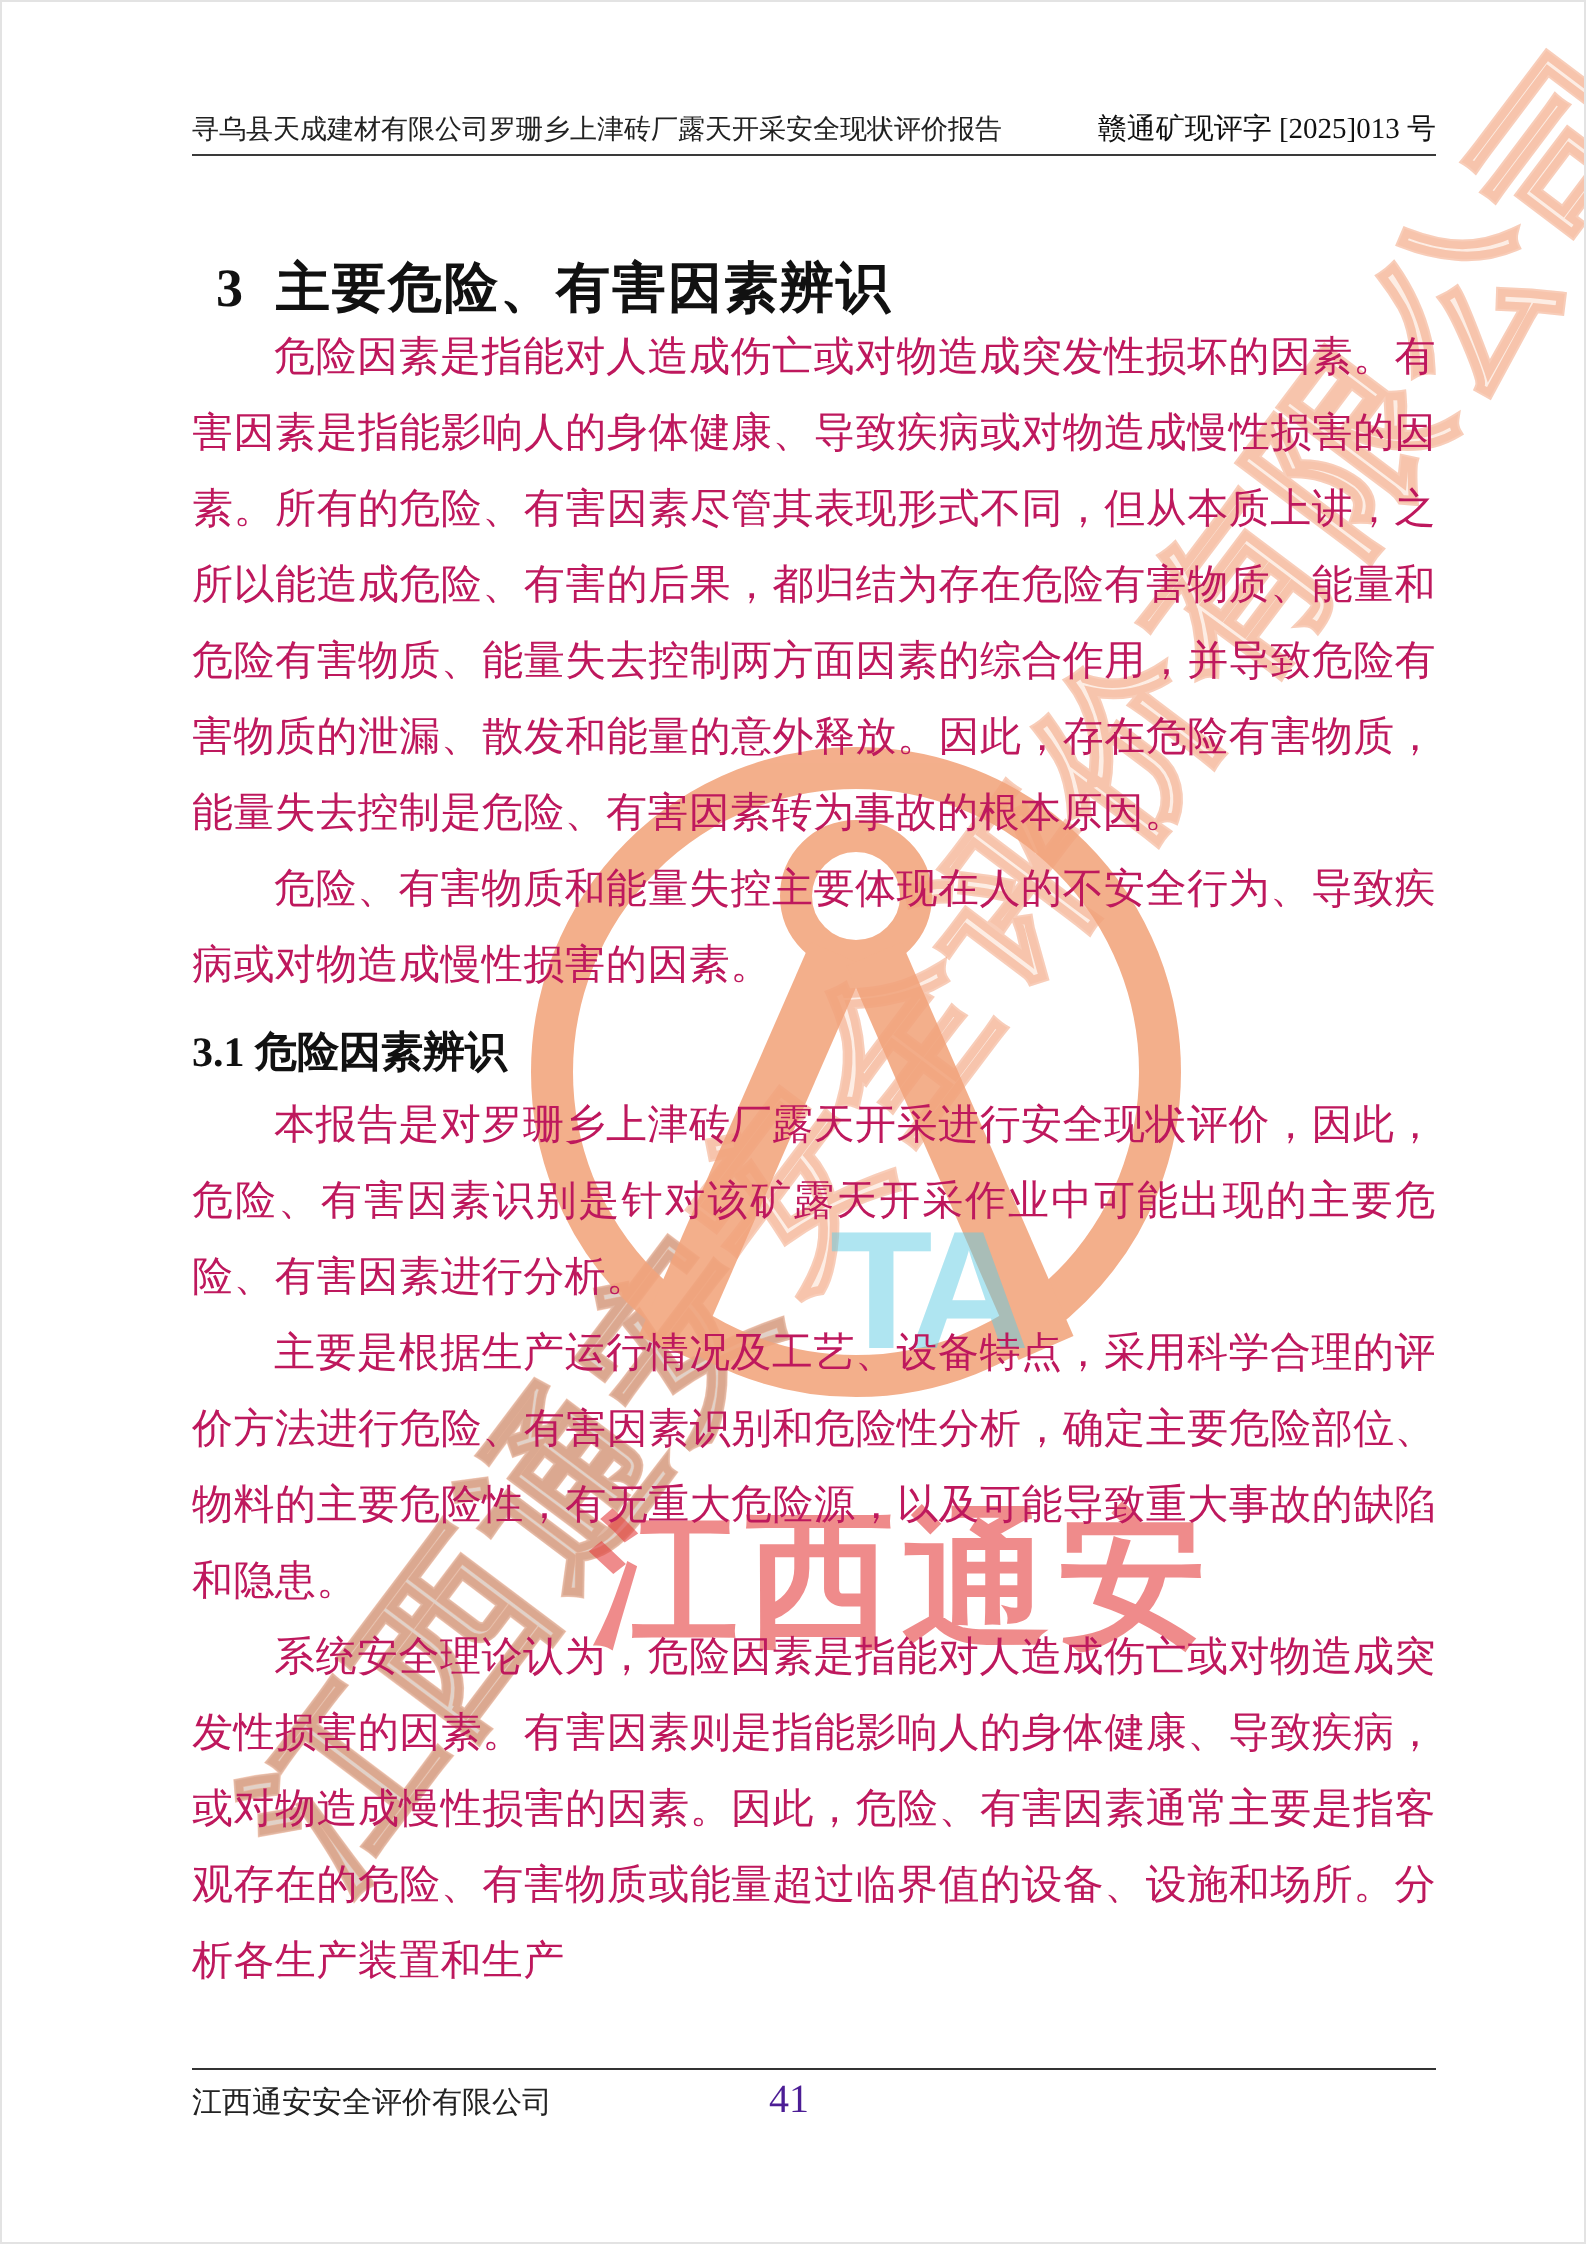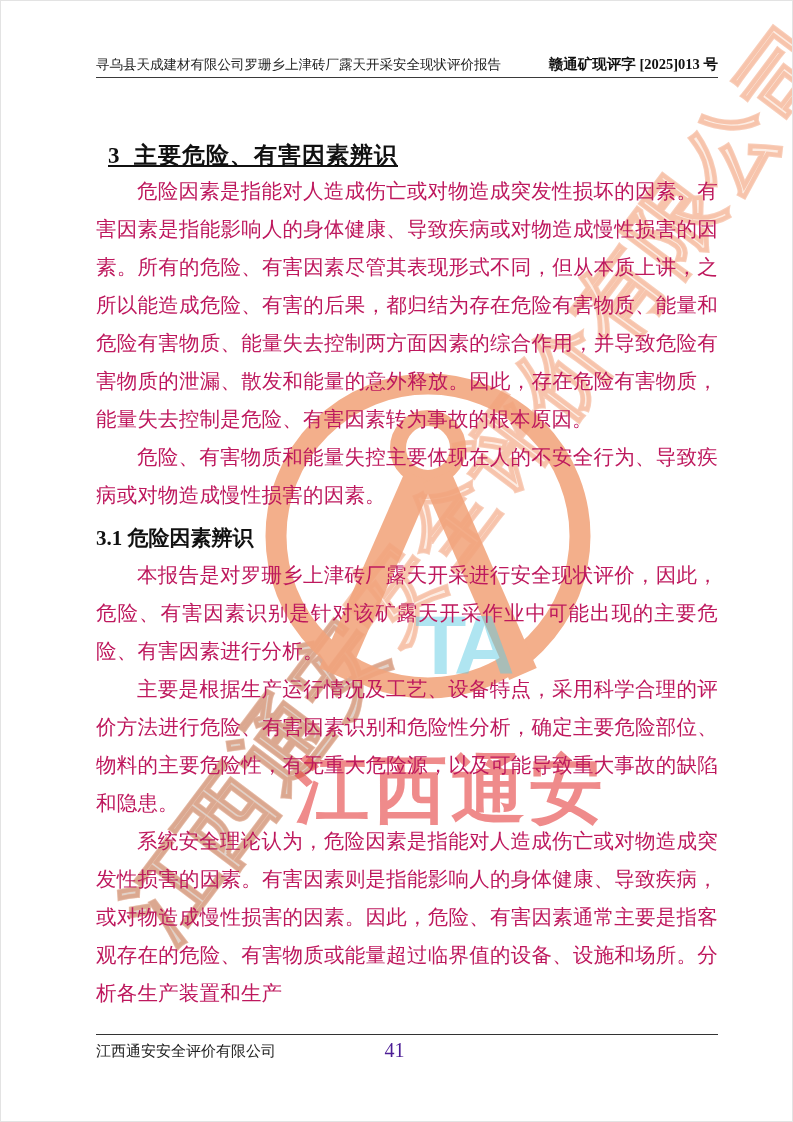--- a/index.html
+++ b/index.html
@@ -45,28 +45,28 @@
     color:rgba(228,62,62,0.60);
   }
   .wm-logo { position:absolute; left:0; top:0; z-index:1; pointer-events:none; }
 
   
   .header {
     position:absolute; left:95px; top:54px; width:622px; z-index:2;
     display:flex; justify-content:space-between; align-items:flex-end;gap:24px;
   }
   .header-left  { font-size:13.5px; color:#222; }
-  .header-right { font-size:14.5px; font-weight:bold; white-space:nowrap; color:#111; }
+  .header-right { font-size:14.5px; font-weight:normal; white-space:nowrap; color:#111; }
   .header-rule  { position:absolute; left:95px; top:76px; width:622px; border-top:1.5px solid #3a3a3a; z-index:2; }
 
   
   .content { position:absolute; left:95px; top:127px; width:622px; z-index:2; }
   h1.chapter {
-    font-size:23px; line-height:32px; font-weight:bold;
-    margin:12px 0 0 12px; letter-spacing:1px; white-space:pre-wrap; color:#111;text-decoration:underline;
+    font-size:27px; line-height:32px; font-weight:bold;
+    margin:0 0 0 12px; letter-spacing:1px; white-space:pre-wrap; color:#111;
   }
   h2.section {
     font-size:21px; line-height:36px; font-weight:bold;
     margin:6px 0 0 0; color:#111;
   }
   p.para {
     font-size:20.5px; line-height:38px;
     text-align:justify; text-align-last:left;
     text-indent:2em; letter-spacing:0.2px; color:#be185d;
   }

